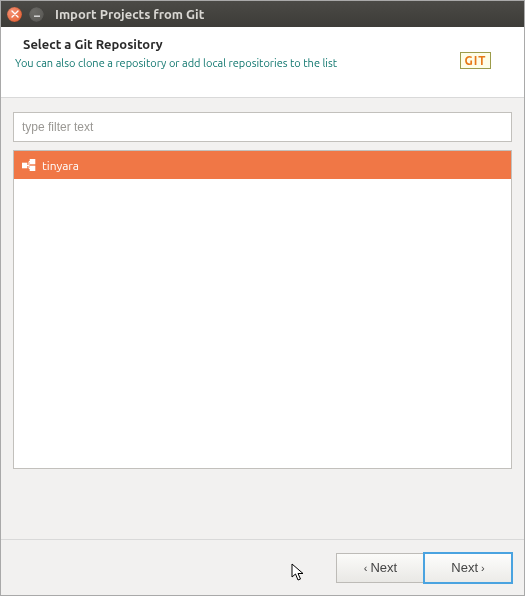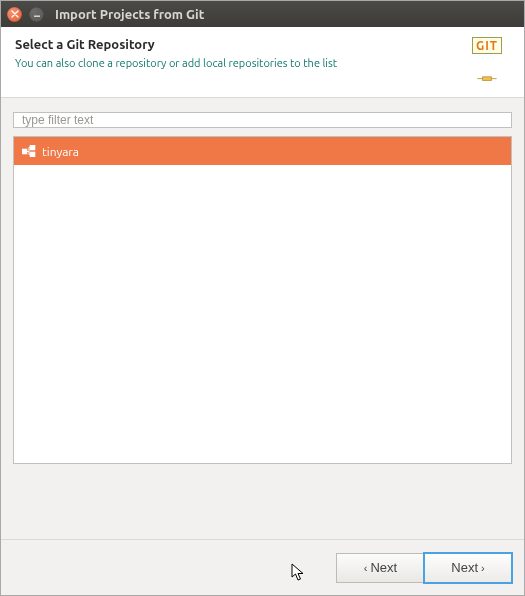--- a/index.html
+++ b/index.html
@@ -7,29 +7,29 @@
   .window { width: 525px; height: 596px; display: flex; flex-direction: column; border: 1px solid #a9a9a9; }
   
   .titlebar { height: 26px; background: linear-gradient(#4b4a46, #3d3c38); display: flex; align-items: center; padding: 0 6px; gap: 7px; }
   .tb-btn { width: 15px; height: 15px; border-radius: 50%; display: flex; align-items: center; justify-content: center; }
   .tb-close { background: radial-gradient(circle at 30% 30%, #f39074, #e55c2b); box-shadow: inset 0 0 1px rgba(0,0,0,.6); }
   .tb-min   { background: radial-gradient(circle at 30% 30%, #6b6a66, #585753); box-shadow: inset 0 0 1px rgba(0,0,0,.6); }
   .tb-close svg, .tb-min svg { width: 8px; height: 8px; }
   .titlebar-text { color: #d9d7d3; font-weight: bold; font-size: 13px; margin-left: 4px; }
   
   .header { background: #fff; padding: 10px 14px 14px 14px; border-bottom: 1px solid #d9d9d9; display: flex; justify-content: space-between; align-items: flex-start; }
-  .header-text h1 { font-size: 13px; font-weight: bold; color: #2a2a2a; margin-bottom: 6px; }
+  .header-text h1 { font-size: 13px; font-weight: bold; color: #2a2a2a; margin-bottom: 6px; margin-left: 8px; }
   .header-text p  { font-size: 11px; color: #0f766e; }
-  .git-logo { width: 46px; height: 46px; display:flex; flex-direction:column; align-items:center; justify-content:center;gap:23px; }
+  .git-logo { width: 46px; height: 46px; display:flex; flex-direction:row; align-items:center; justify-content:center;gap:23px; }
   .git-logo .box { border:1px solid #9c9c4a; padding:1px 3px; font-weight:bold; font-size:12px; color:#e77817; background:#fefee8; letter-spacing:1px;}
   .git-logo .plug { width:22px; height:8px; margin-top:-1px; }
   
   .body { flex: 1; padding: 14px 12px 0 12px; display: flex; flex-direction: column; background: #f2f1f0; }
   .toprow { display:flex; gap:6px; align-items:stretch; margin-bottom:8px;}
-  .filter { flex:1; height:16px; border:1px solid #c2c0bc; background:#fff; padding:0 8px; font-size:12px; color:#333; outline:none; }
+  .filter { flex:1; height:30px; border:1px solid #c2c0bc; background:#fff; padding:0 8px; font-size:12px; color:#333; outline:none; }
   .filter::placeholder { color:#9a9894; }
   .btn { height:26px; min-width:48px; padding:0 8px; border:1px solid #bdbbb7; background:linear-gradient(#fafaf8,#e7e6e3); color:#777; font-size:12px; cursor:pointer; }
   .listbox { flex:1; background:#fff; border:1px solid #c2c0bc; overflow:auto; max-height: 328px;}
   .list-item { height:28px; display:flex; align-items:center; gap:6px; padding:0 8px; font-size:12px; }
   .list-item.selected { background:#f07746; color:#fff; }
   .repo-icon { width:14px; height:12px; }
   .spacer { height: 70px; }
   
   .footer { height: 56px; border-top:1px solid #d9d9d9; background:#f2f1f0; display:flex; align-items:center; justify-content:flex-end; padding:0 12px; gap:6px; }
   .navbtn { height:30px; min-width:88px; border:1px solid #bdbbb7; background:linear-gradient(#fbfbf9,#e9e8e5); color:#444; font-size:13px; display:flex; align-items:center; justify-content:center; gap:3px; cursor:pointer; }

